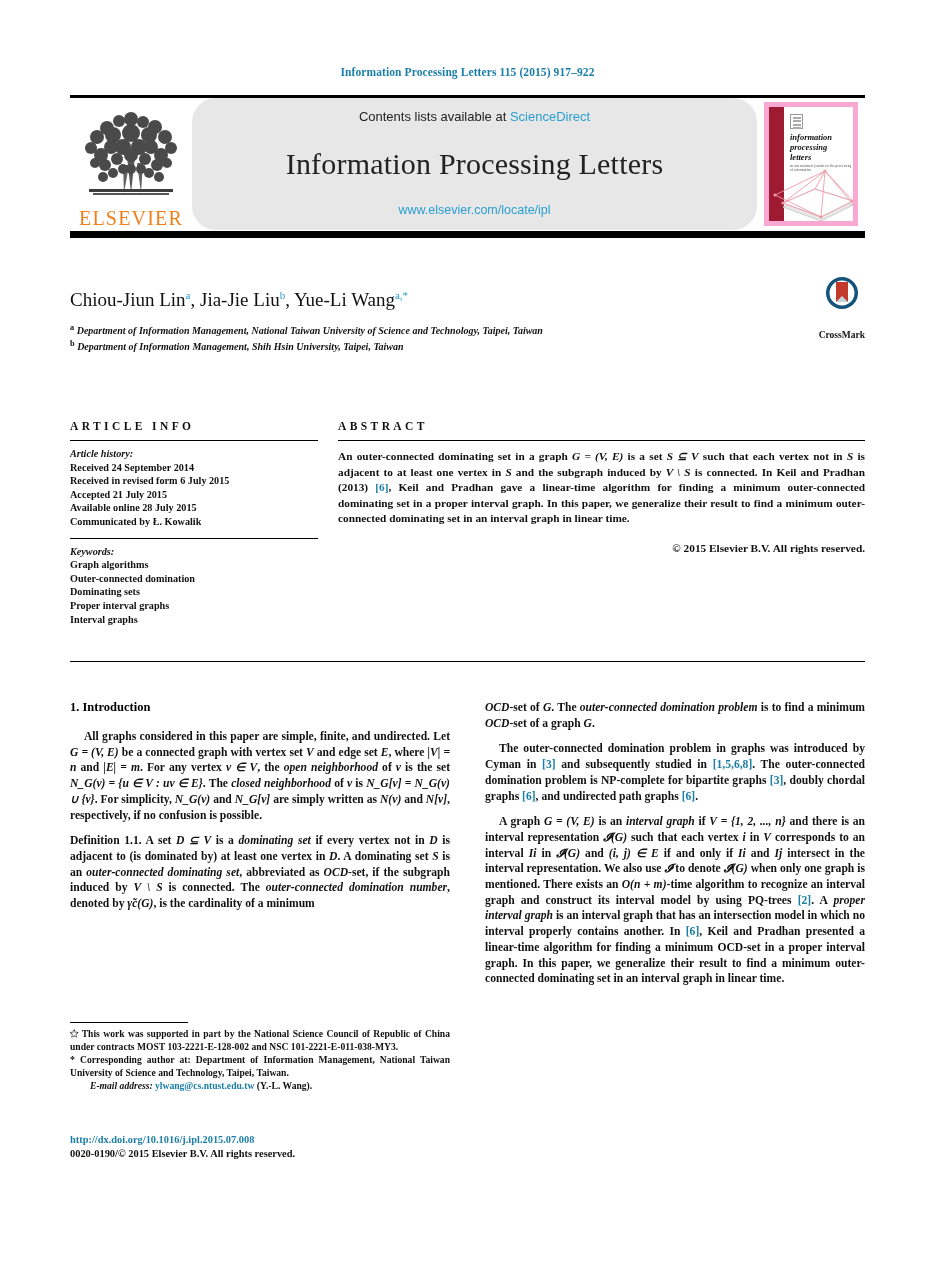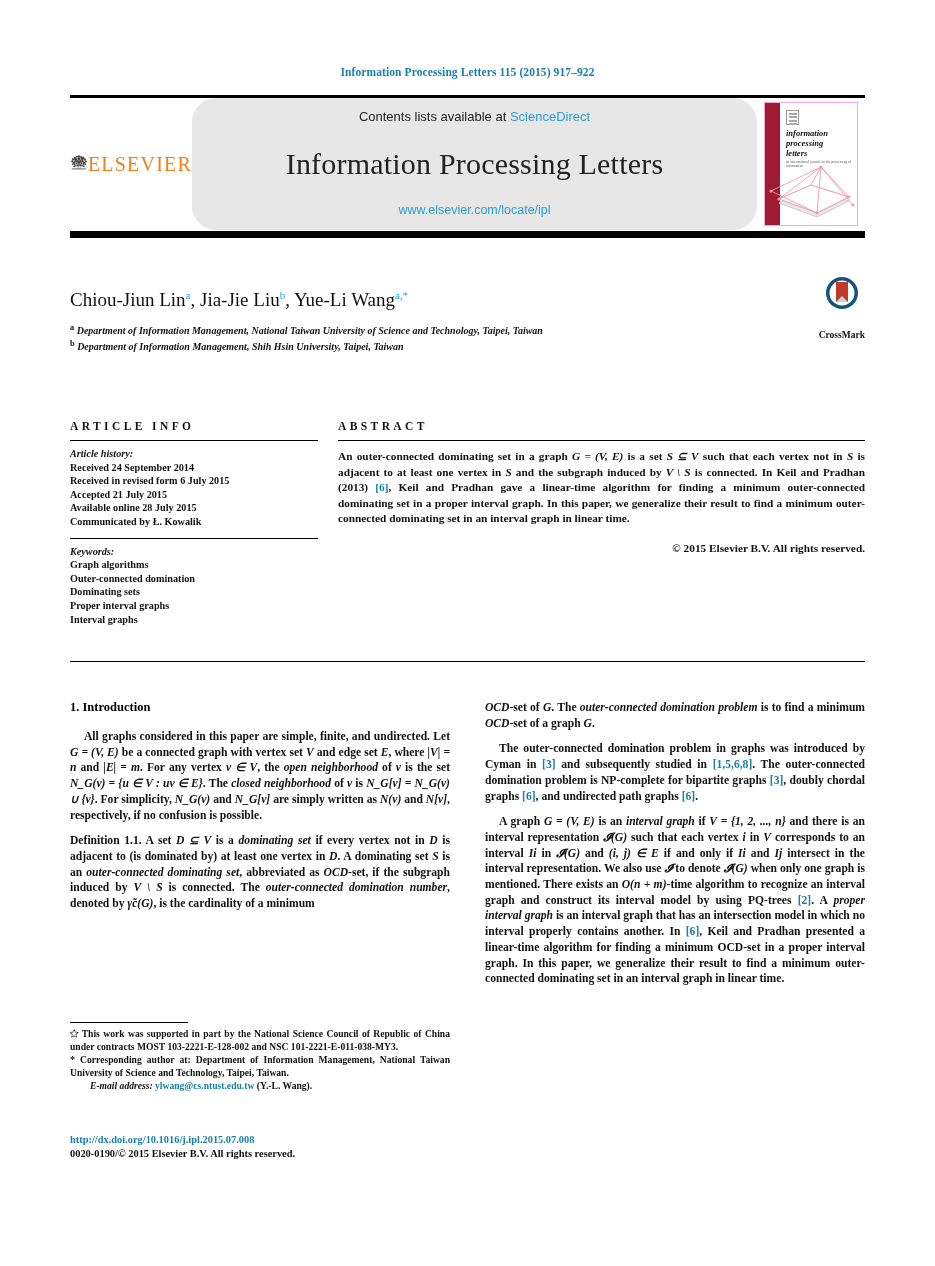--- a/index.html
+++ b/index.html
@@ -48,21 +48,21 @@
   }
   .masthead-body {
     display: flex;
     align-items: stretch;
     height: 132px;
   }
   .elsevier-block {
     width: 122px;
     flex: 0 0 122px;
     display: flex;
-    flex-direction: row;
+    flex-direction: column;
     align-items: center;
     justify-content: flex-end;
     padding-bottom: 2px;
     box-sizing: border-box;
   }
   .tree-svg { display:block; }
   .elsevier-word {
     font-family: "Liberation Serif", serif;
     font-size: 20px;
     letter-spacing: 1.2px;
@@ -101,21 +101,21 @@
   .cover-block {
     flex: 0 0 108px;
     width: 108px;
     display: flex;
     align-items: center;
     justify-content: center;
   }
   .cover {
     width: 94px;
     height: 124px;
-    border: 1px solid #f9a8d4;
+    border: 5px solid #f9a8d4;
     position: relative;
     background: #fff;
     overflow: hidden;
     box-sizing: border-box;
   }
   .cover-stripe {
     position: absolute;
     left: 0; top: 0;
     width: 15px; height: 100%;
     background: #9e1b32;

